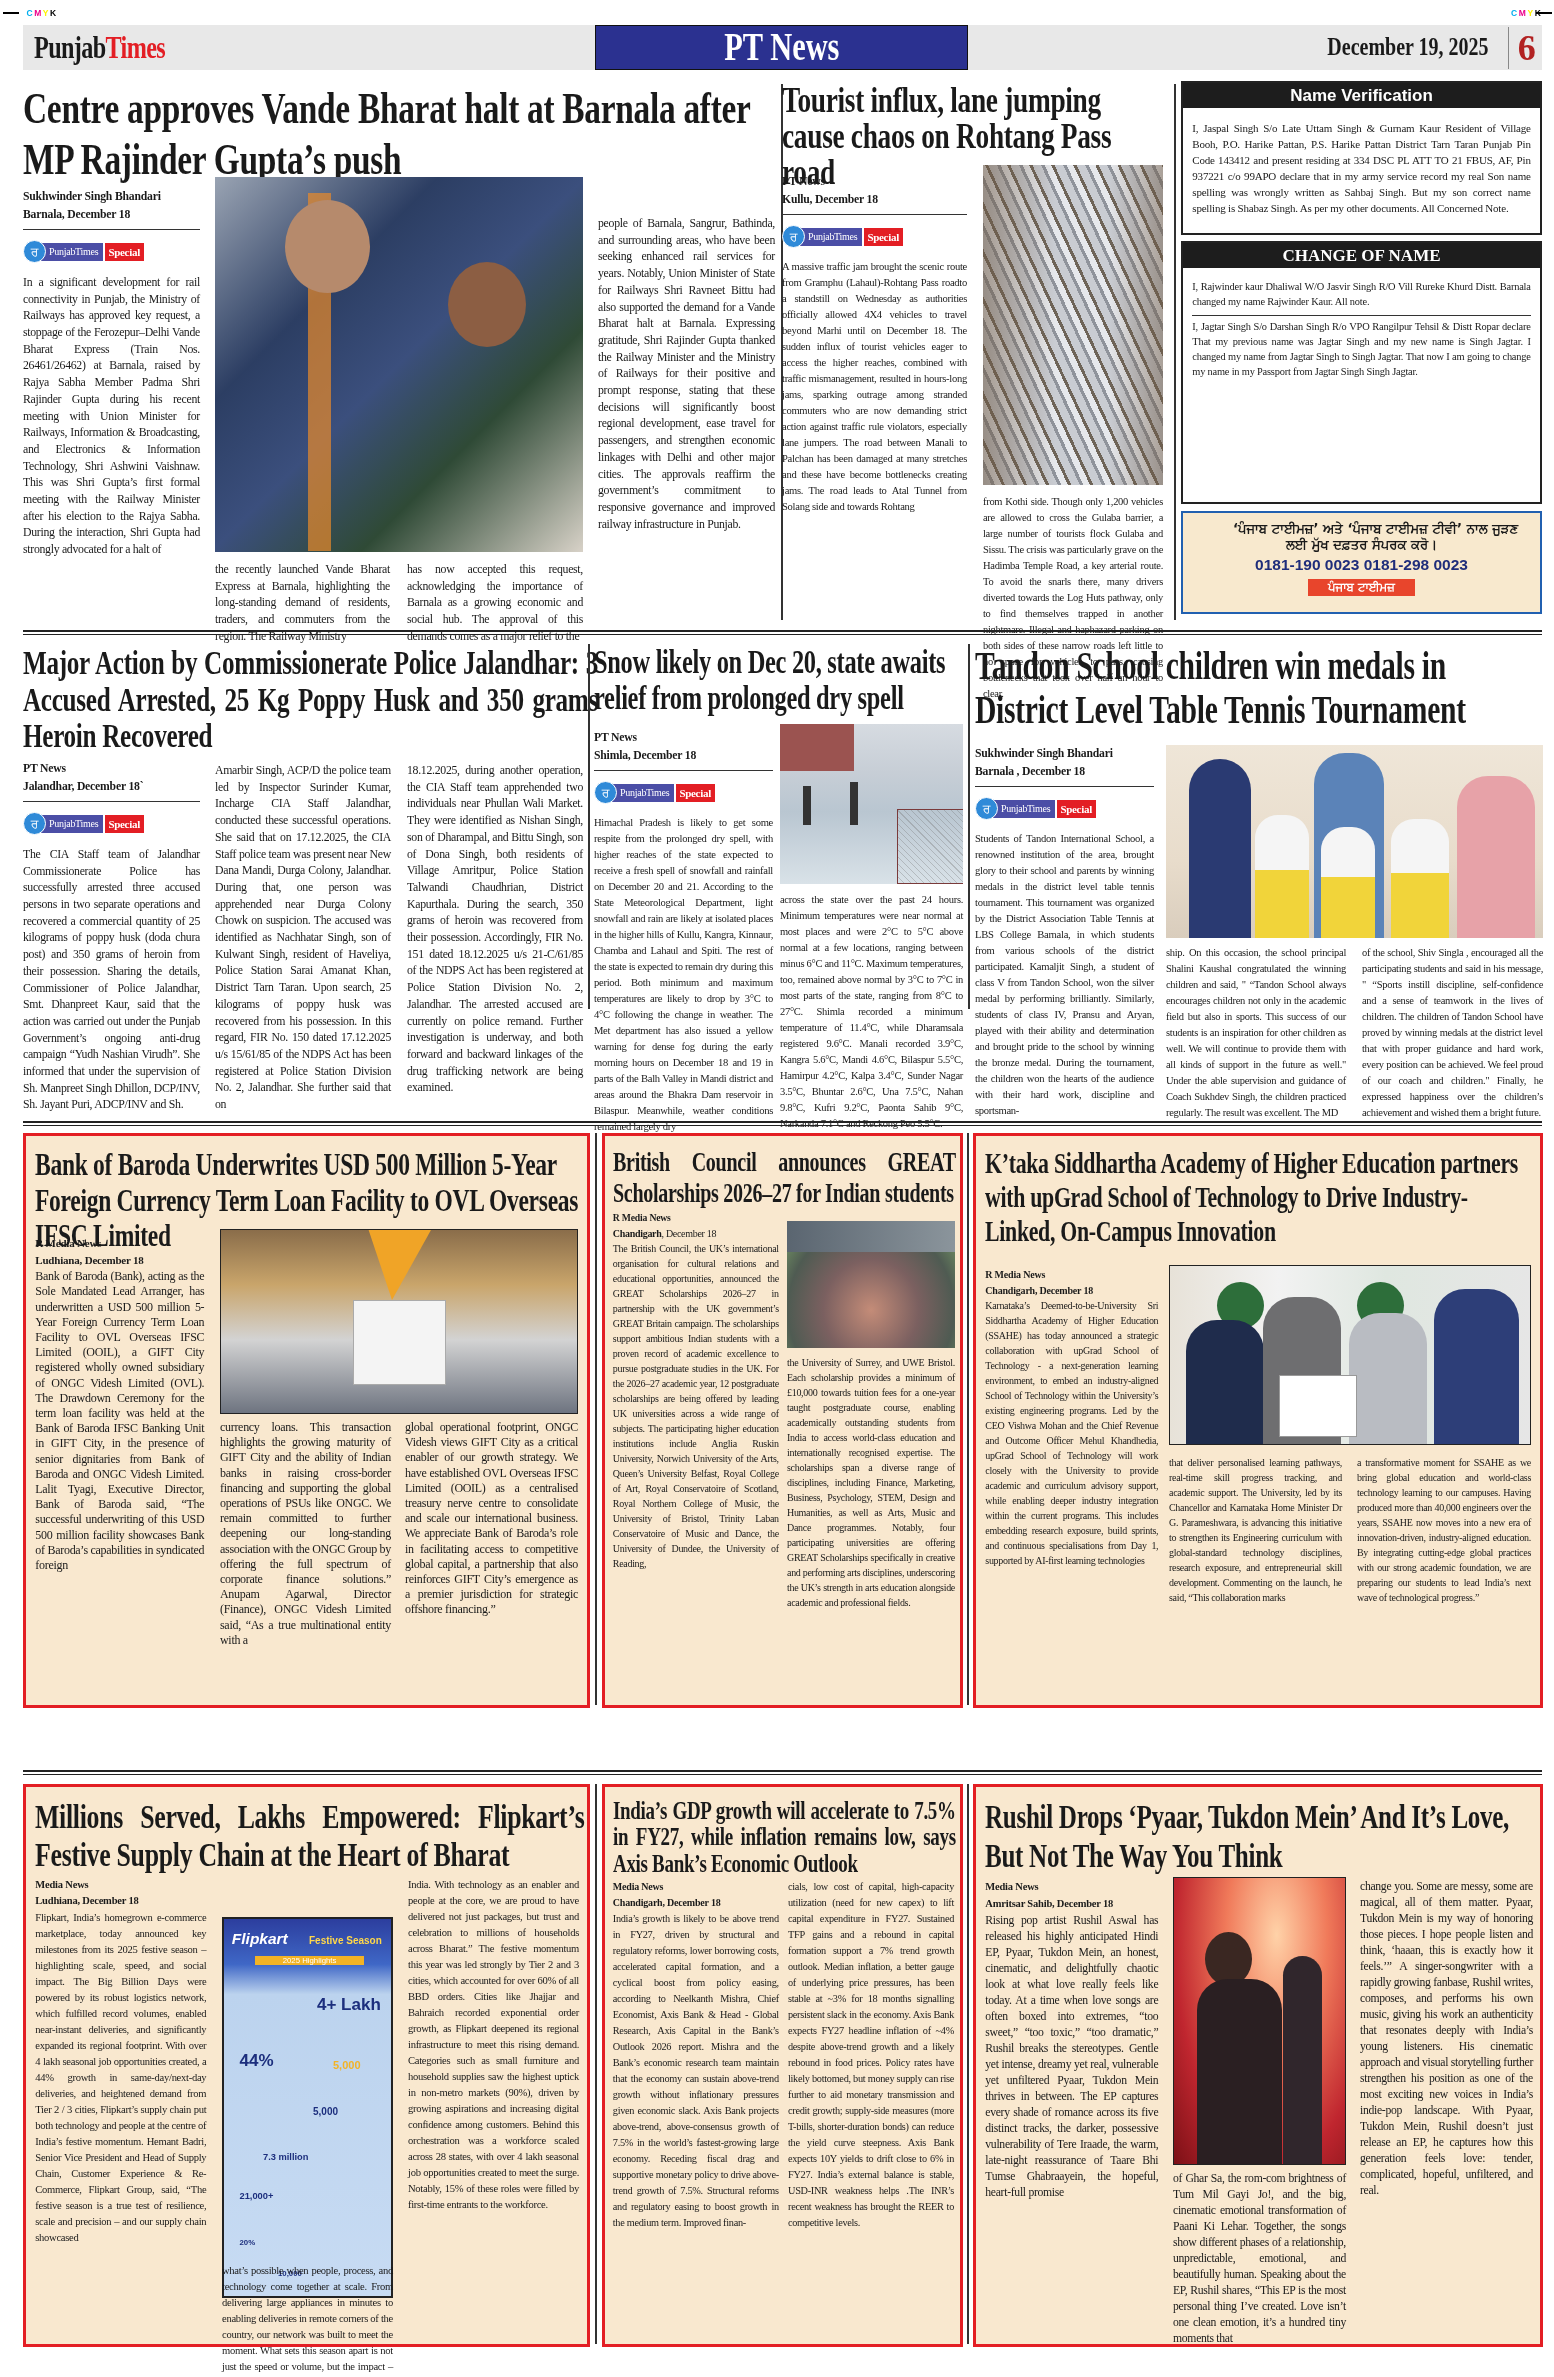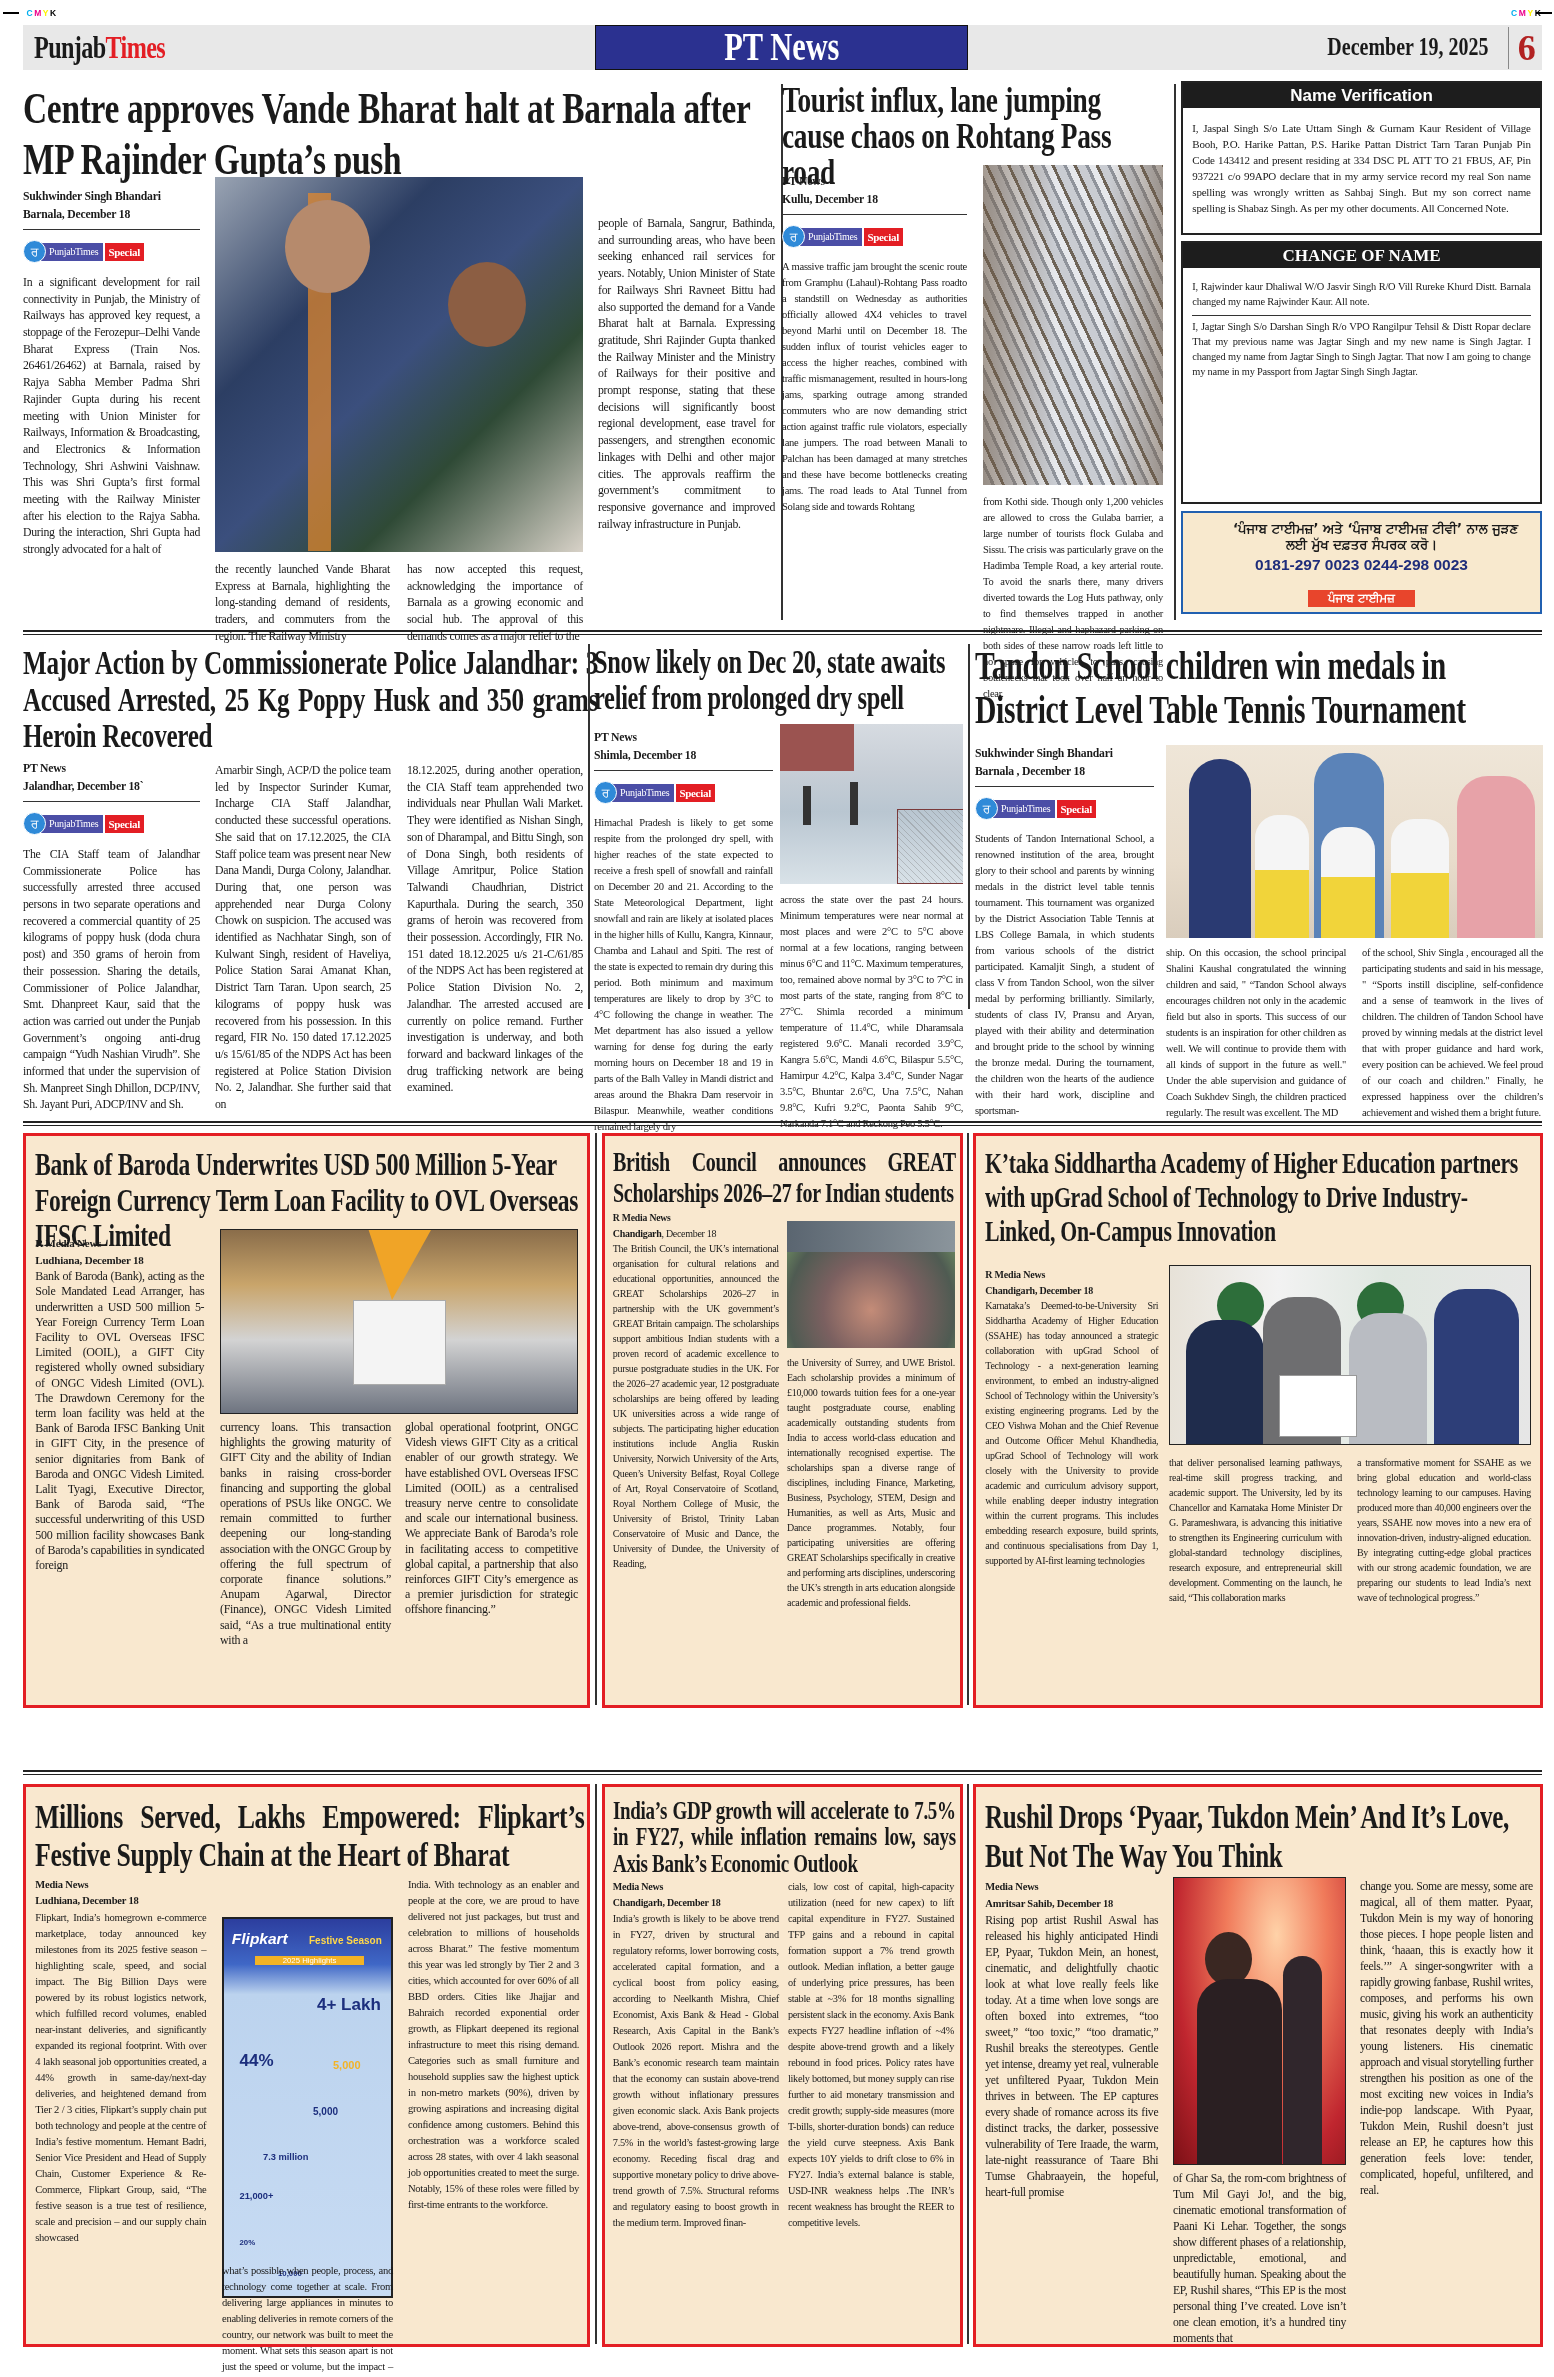--- a/index.html
+++ b/index.html
@@ -110,22 +110,22 @@
 <div class="notice" style="left:1181px;top:241px;width:361px;height:263px;">
   <div class="notice-head" style="font-size:17px;height:25px;line-height:25px;font-family:'Liberation Serif',serif;">CHANGE OF NAME</div>
   <div class="notice-body">
     <div class="notice-item">I, Rajwinder kaur Dhaliwal W/O Jasvir Singh R/O Vill Rureke Khurd Distt. Barnala changed my name Rajwinder Kaur. All note.</div>
     <div class="notice-item">I, Jagtar Singh S/o Darshan Singh R/o VPO Rangilpur Tehsil &amp; Distt Ropar declare That my previous name was Jagtar Singh and my new name is Singh Jagtar. I changed my name from Jagtar Singh to Singh Jagtar. That now I am going to change my name in my Passport from Jagtar Singh Singh Jagtar.</div>
   </div>
 </div>
 <div class="promo" style="left:1181px;top:511px;width:361px;height:103px;">
   <div style="font-family:'DejaVu Sans',sans-serif;font-weight:bold;font-size:13.2px;margin-top:7.8px;margin-left:28px;">‘ਪੰਜਾਬ ਟਾਈਮਜ਼’ ਅਤੇ ‘ਪੰਜਾਬ ਟਾਈਮਜ਼ ਟੀਵੀ’ ਨਾਲ ਜੁੜਣ</div>
   <div style="font-family:'DejaVu Sans',sans-serif;font-weight:bold;font-size:13.2px;">ਲਈ ਮੁੱਖ ਦਫ਼ਤਰ ਸੰਪਰਕ ਕਰੋ।</div>
-  <div style="font-family:'Liberation Sans',sans-serif;font-weight:bold;font-size:15.5px;color:#1f2d7a;margin-top:3.1px;">0181-297 0023 0244-298 0023</div>
-  <div style="display:inline-block;background:#e8452c;color:#fff;font-family:'DejaVu Sans',sans-serif;font-weight:bold;font-size:11.7px;padding:1.6px 20px;margin-top:16px;">ਪੰਜਾਬ ਟਾਈਮਜ਼</div>
+  <div style="font-family:'Liberation Sans',sans-serif;font-weight:bold;font-size:15.5px;color:#1f2d7a;margin-top:3.1px;">0181-190 0023 0181-298 0023</div>
+  <div style="display:inline-block;background:#e8452c;color:#fff;font-family:'DejaVu Sans',sans-serif;font-weight:bold;font-size:11.7px;padding:1.6px 20px;margin-top:5px;">ਪੰਜਾਬ ਟਾਈਮਜ਼</div>
 </div>
 
 <div class="hrule" style="top:630px;"></div>
 
 <div>
   <div class="hl" style="position:absolute;left:23px;top:645px;width:777px;font-size:34px;line-height:1.08;text-align:justify;transform:scaleX(0.74);">Major Action by Commissionerate Police Jalandhar: 3 Accused Arrested, 25 Kg Poppy Husk and 350 grams Heroin Recovered</div>
   <div class="col" style="left:23px;top:760px;width:177px;">
     <div class="byline">PT News</div>
     <div class="byline">Jalandhar, December 18`</div>
     <div class="rule-thin"></div>

